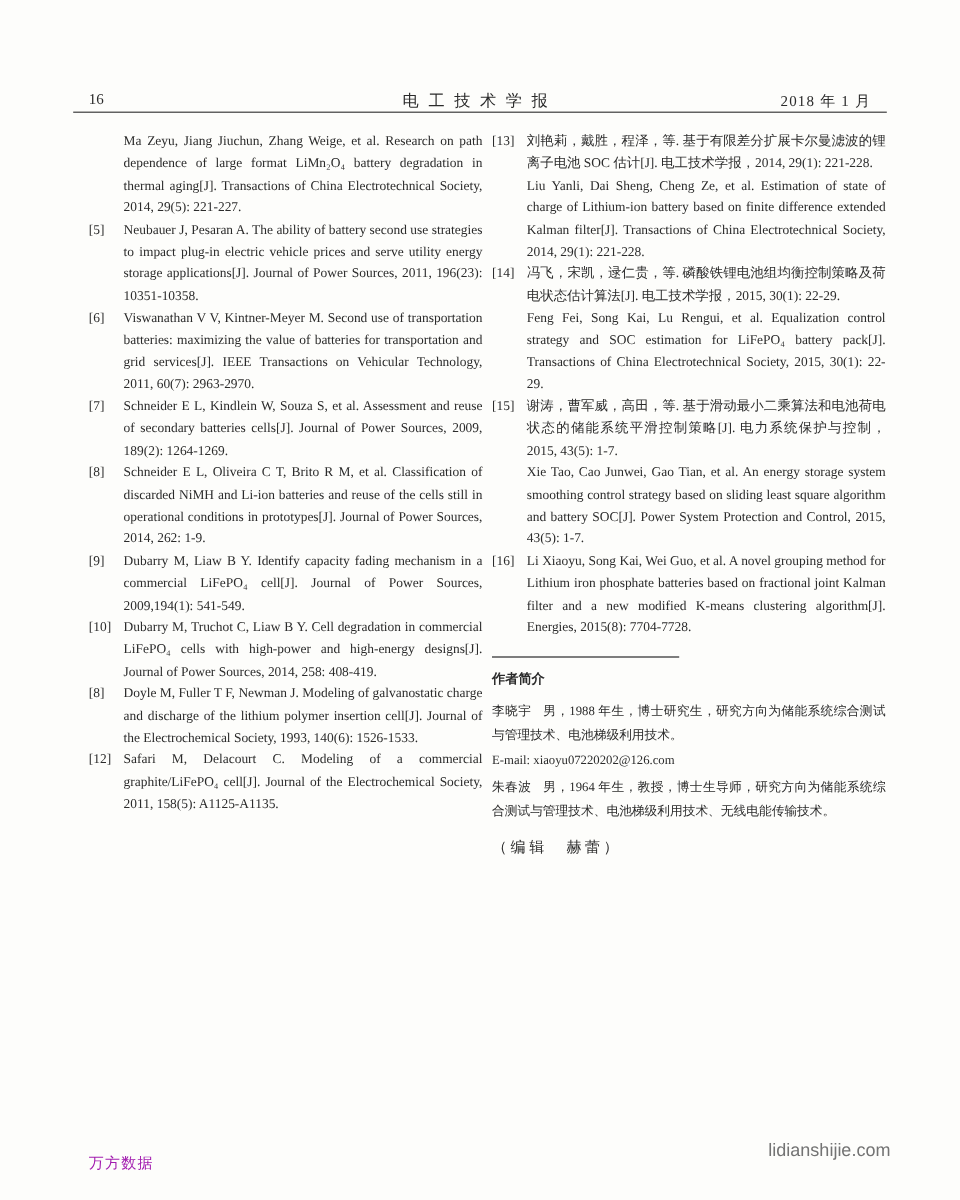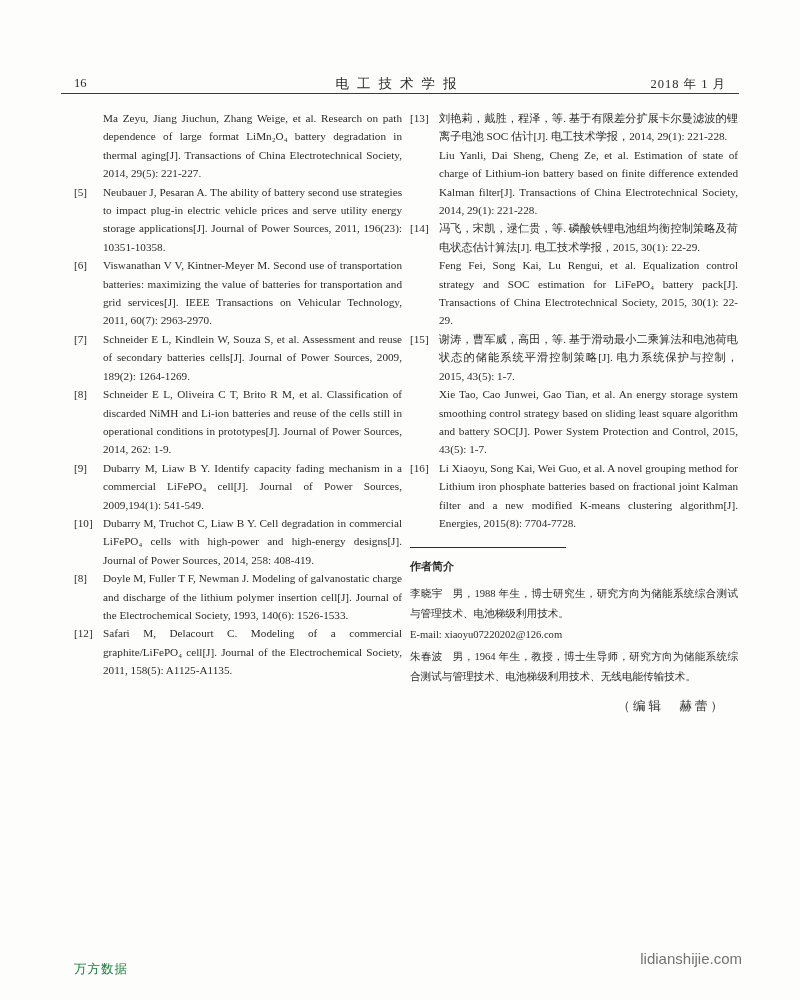--- a/index.html
+++ b/index.html
@@ -66,31 +66,30 @@
   .bio-entry p { margin: 0; font-size: 10.6px; line-height: 20.6px; text-align: justify; }
   .bio-name {
     font-family: "Liberation Sans", "DejaVu Sans", sans-serif;
     font-weight: normal;
     margin-right: 10px;
   }
   .bio-email { text-align: left !important; }
   .editor-note {
     margin-top: 9px;
     padding-right: 12px;
-    text-align: right;
     font-size: 12.5px;
     letter-spacing: 3px;
   }
 
   
   .watermark {
     position: absolute;
     left: 74px; top: 961px;
     font-size: 12.5px;
-    color: #15803d;
+    color: #a21caf;
     font-family: "Liberation Sans", "DejaVu Sans", sans-serif;
     letter-spacing: 1px;
   }
   .site-link {
     position: absolute;
     right: 58px; top: 950px;
     font-size: 15px;
     color: #737373;
     font-family: "Liberation Sans", "DejaVu Sans", sans-serif;
   }

